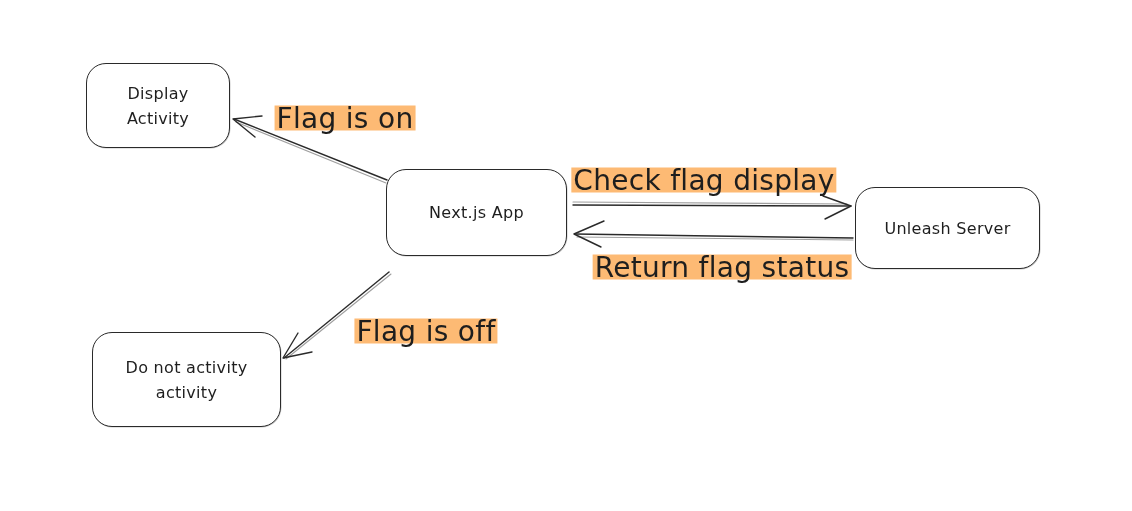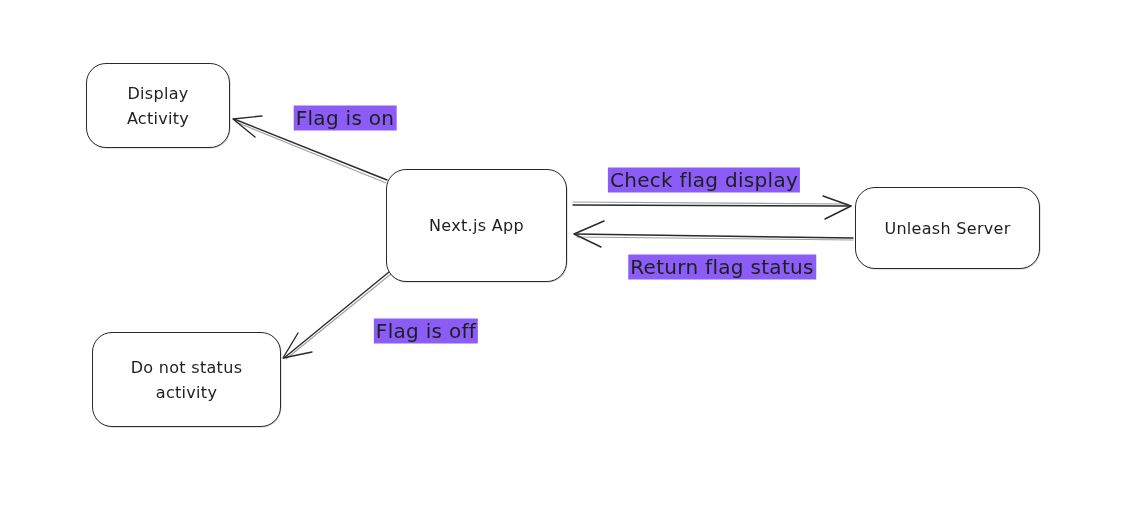--- a/index.html
+++ b/index.html
@@ -48,30 +48,30 @@
   }
   .node .node-line {
     font-size: 16px;
     line-height: 25px;
     white-space: nowrap;
     letter-spacing: 0.3px;
   }
   .edge-label {
     position: absolute;
     transform: translate(-50%, -50%);
-    font-size: 20px;
+    font-size: 28px;
     line-height: 25px;
     white-space: nowrap;
     letter-spacing: 0.3px;
-    background: #8b5cf6;
+    background: #fdba74;
     padding: 0 2px;
   }
   
   #node-display-activity      { left: 86px;  top: 63px;  width: 144px; height: 85px; }
-  #node-nextjs-app            { left: 386px; top: 169px; width: 181px; height: 113px; align-items: center; }
+  #node-nextjs-app            { left: 386px; top: 169px; width: 181px; height: 87px; align-items: center; }
   #node-unleash-server        { left: 855px; top: 179px; width: 185px; height: 82px; margin-top: 8px; }
   #node-do-not-display        { left: 92px;  top: 332px; width: 189px; height: 95px; }
   
   #label-flag-on              { left: 345px; top: 118px; }
   #label-check-flag-status    { left: 704px; top: 180px; }
   #label-return-flag-status   { left: 722px; top: 267px; }
   #label-flag-off             { left: 426px; top: 331px; }
 </style>
 </head>
 <body>
@@ -112,21 +112,21 @@
 
   <div class="node" id="node-nextjs-app">
     <div class="node-line">Next.js App</div>
   </div>
 
   <div class="node" id="node-unleash-server">
     <div class="node-line">Unleash Server</div>
   </div>
 
   <div class="node" id="node-do-not-display">
-    <div class="node-line">Do not status</div>
+    <div class="node-line">Do not activity</div>
     <div class="node-line">activity</div>
   </div>
 
   <div class="edge-label" id="label-flag-on">Flag is on</div>
   <div class="edge-label" id="label-check-flag-status">Check flag display</div>
   <div class="edge-label" id="label-return-flag-status">Return flag status</div>
   <div class="edge-label" id="label-flag-off">Flag is off</div>
 
 </div>
 

